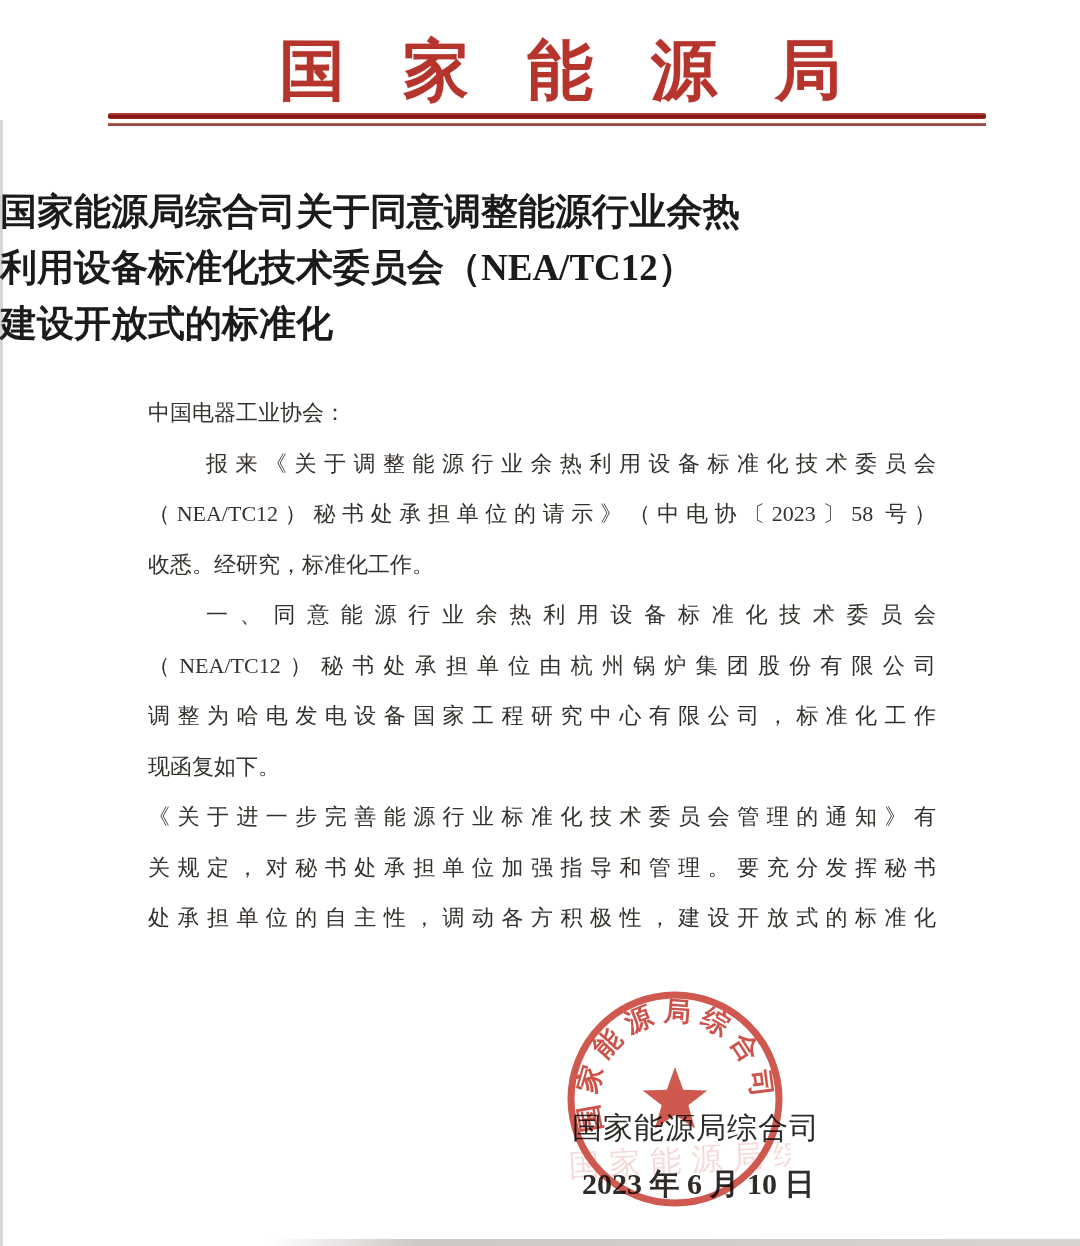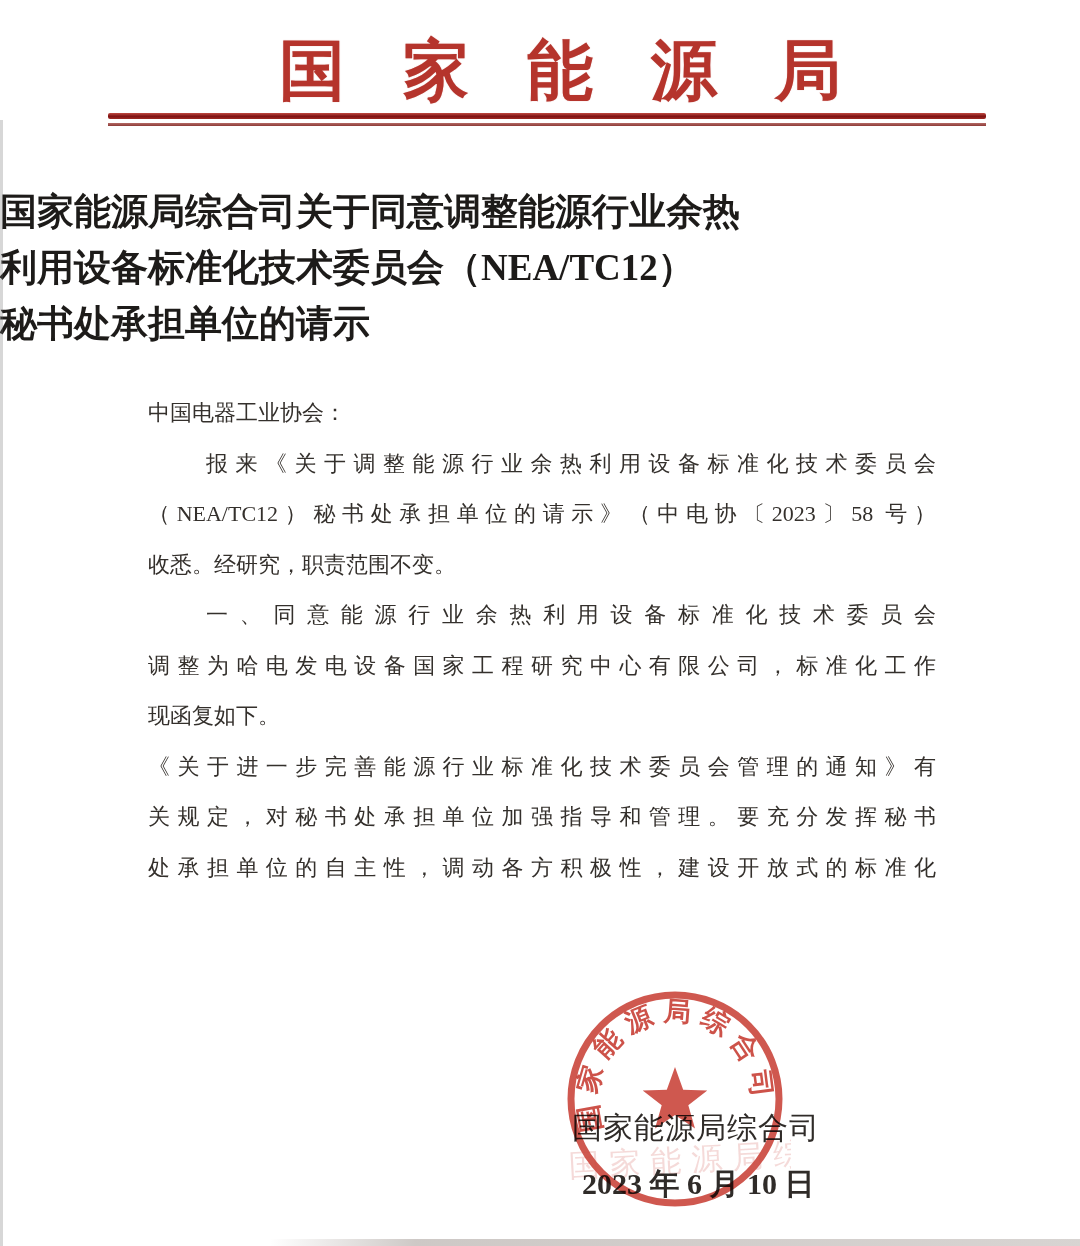--- a/index.html
+++ b/index.html
@@ -61,29 +61,30 @@
   <div class="agency">国家能源局</div>
 
   <div class="divider">
     <div class="thick"></div>
     <div class="thin"></div>
   </div>
 
   <div class="doc-title">
     <div>国家能源局综合司关于同意调整能源行业余热</div>
     <div>利用设备标准化技术委员会（NEA/TC12）</div>
-    <div>秘书处承担单位的请示</div>
+    <div>建设开放式的标准化</div>
   </div>
 
   <div class="body-text">
       <div class="body-line">中国电器工业协会：</div>
       <div class="body-line just ind">报来《关于调整能源行业余热利用设备标准化技术委员会</div>
       <div class="body-line just">（NEA/TC12）秘书处承担单位的请示》（中电协〔2023〕58 号）</div>
-      <div class="body-line">收悉。经研究，职责范围不变。</div>
+      <div class="body-line">收悉。经研究，标准化工作。</div>
       <div class="body-line just ind">一、同意能源行业余热利用设备标准化技术委员会</div>
+      <div class="body-line just">（NEA/TC12）秘书处承担单位由杭州锅炉集团股份有限公司</div>
       <div class="body-line just">调整为哈电发电设备国家工程研究中心有限公司，标准化工作</div>
       <div class="body-line">现函复如下。</div>
       <div class="body-line just">《关于进一步完善能源行业标准化技术委员会管理的通知》有</div>
       <div class="body-line just">关规定，对秘书处承担单位加强指导和管理。要充分发挥秘书</div>
       <div class="body-line just">处承担单位的自主性，调动各方积极性，建设开放式的标准化</div>
     </div>
 
   <div class="sig-org">国家能源局综合司</div>
   <div class="sig-date">2023 年 6 月 10 日</div>
 

